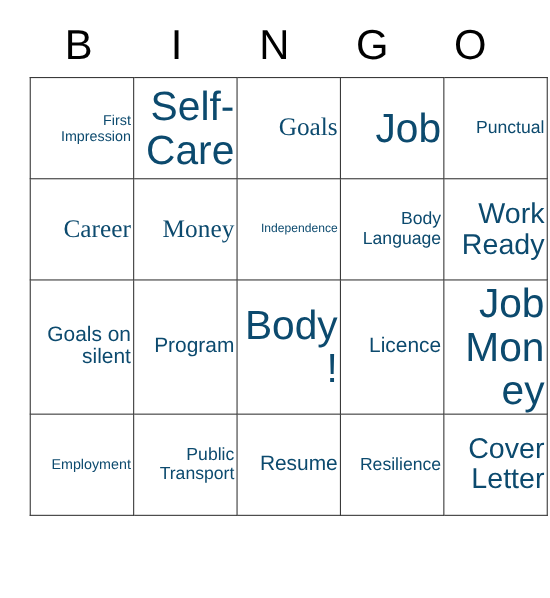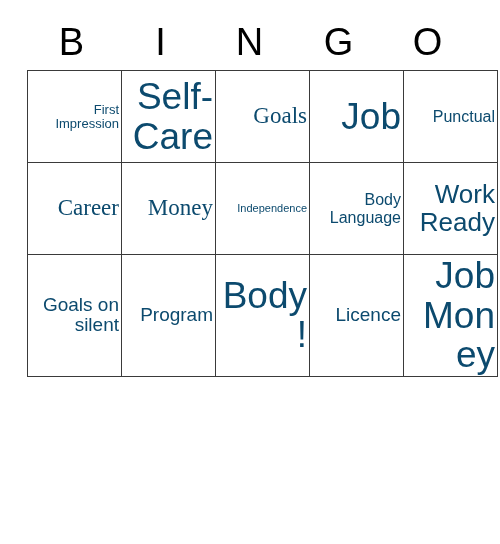--- a/index.html
+++ b/index.html
@@ -134,16 +134,33 @@
         <td>
             <span class="cell-text s-xxl">Body!</span>
           </td>
         <td>
             <span class="cell-text s-md">Licence</span>
           </td>
         <td>
             <span class="cell-text s-xxl">Job Money</span>
           </td>
       </tr>
+      <tr>
+        <td>
+            <span class="cell-text s-xs">Employment</span>
+          </td>
+        <td>
+            <span class="cell-text s-sm">Public Transport</span>
+          </td>
+        <td>
+            <span class="cell-text s-md">Resume</span>
+          </td>
+        <td>
+            <span class="cell-text s-sm">Resilience</span>
+          </td>
+        <td>
+            <span class="cell-text s-xl">Cover Letter</span>
+          </td>
+      </tr>
     </tbody>
   </table>
 
 </div>
 
 </body></html>

